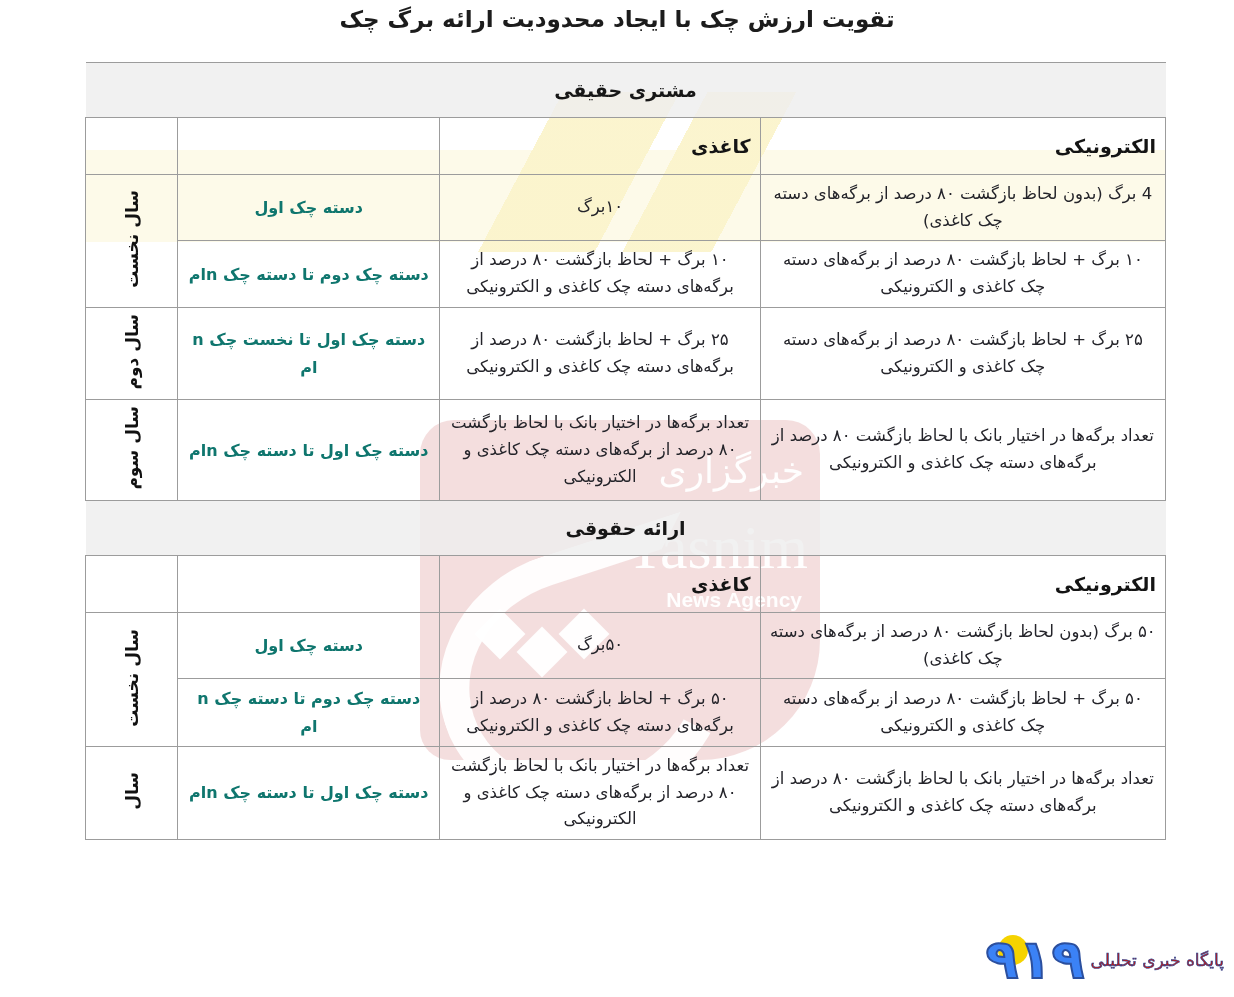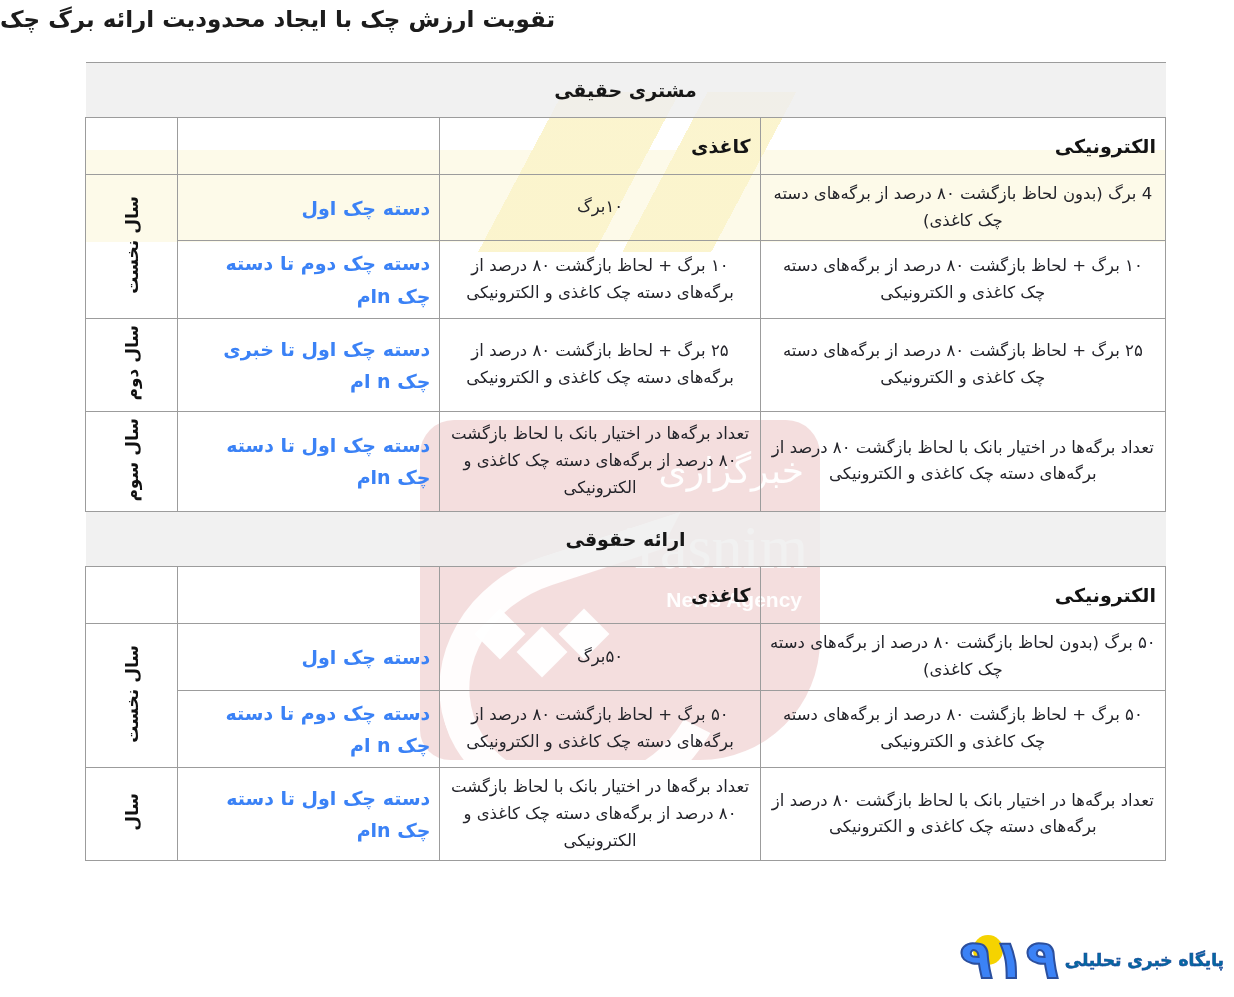--- a/index.html
+++ b/index.html
@@ -106,21 +106,21 @@
     font-weight: 700;
     direction: ltr;
   }
 
   
   .page-title {
     position: absolute;
     top: 6px;
     right: 0;
     left: 0;
-    text-align: left;
+    text-align: center;
     font-size: 23px;
     font-weight: 700;
     color: #1c1c1c;
     z-index: 3;
     letter-spacing: 0;
   }
 
   
   .sheet {
     position: absolute;
@@ -158,25 +158,25 @@
     color: #141414;
   }
   .cell-txt {
     text-align: center;
     font-size: 16.5px;
     line-height: 1.62;
     color: #24242a;
     font-weight: 400;
   }
   .cell-group {
-    text-align: right;
-    font-size: 19px;
+    text-align: center;
+    font-size: 16px;
     font-weight: 700;
     line-height: 1.7;
-    color: #3b82f6;
+    color: #0f766e;
   }
   .year-cell {
     width: 72px;
     text-align: center;
     padding: 0;
   }
   .year-rot {
     writing-mode: vertical-rl;
     transform: rotate(180deg);
     display: inline-block;
@@ -222,22 +222,22 @@
     position: absolute;
     right: 56px;
     top: 4px;
     width: 30px;
     height: 30px;
     border-radius: 50%;
     background: #f5d300;
   }
   .brand-logo .caption {
     font-size: 17px;
-    font-weight: 700;
-    color: #0369a1;
+    font-weight: 400;
+    color: #b91c1c;
     -webkit-text-stroke: .6px #20489b;
     white-space: nowrap;
     padding-bottom: 4px;
   }
 </style>
 </head>
 <body>
 
 <div class="wm-layer">
   <div class="wm-yellow-band"></div>
@@ -282,21 +282,21 @@
           <td class="year-cell" rowspan="2"><span class="year-rot">سال نخست</span></td>
         </tr>
         <tr>
           <td class="cell-txt">۱۰ برگ + لحاظ بازگشت ۸۰ درصد از برگه‌های دسته چک کاغذی و الکترونیکی</td>
           <td class="cell-txt">۱۰ برگ + لحاظ بازگشت ۸۰ درصد از برگه‌های دسته چک کاغذی و الکترونیکی</td>
           <td class="cell-group">دسته چک دوم تا دسته چک nام</td>
         </tr>
         <tr>
           <td class="cell-txt">۲۵ برگ + لحاظ بازگشت ۸۰ درصد از برگه‌های دسته چک کاغذی و الکترونیکی</td>
           <td class="cell-txt">۲۵ برگ + لحاظ بازگشت ۸۰ درصد از برگه‌های دسته چک کاغذی و الکترونیکی</td>
-          <td class="cell-group">دسته چک اول تا خبری چک n ام</td>
+          <td class="cell-group">دسته چک اول تا نخست چک n ام</td>
           <td class="year-cell" rowspan="1"><span class="year-rot">سال دوم</span></td>
         </tr>
         <tr>
           <td class="cell-txt">تعداد برگه‌ها در اختیار بانک با لحاظ بازگشت ۸۰ درصد از برگه‌های دسته چک کاغذی و الکترونیکی</td>
           <td class="cell-txt">تعداد برگه‌ها در اختیار بانک با لحاظ بازگشت ۸۰ درصد از برگه‌های دسته چک کاغذی و الکترونیکی</td>
           <td class="cell-group">دسته چک اول تا دسته چک nام</td>
           <td class="year-cell" rowspan="1"><span class="year-rot">سال سوم</span></td>
         </tr>
         <tr>
           <td class="section-head" colspan="4">ارائه حقوقی</td>

